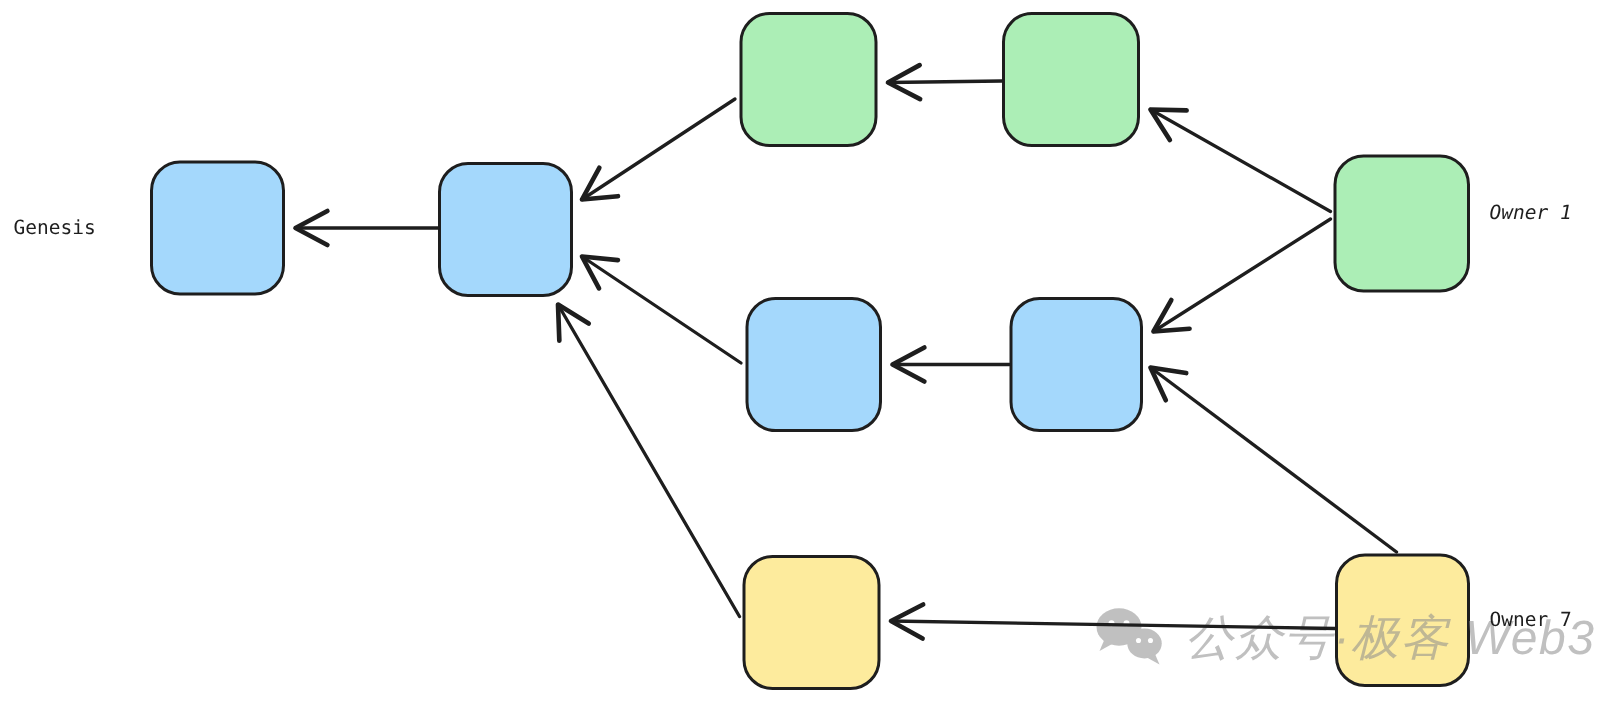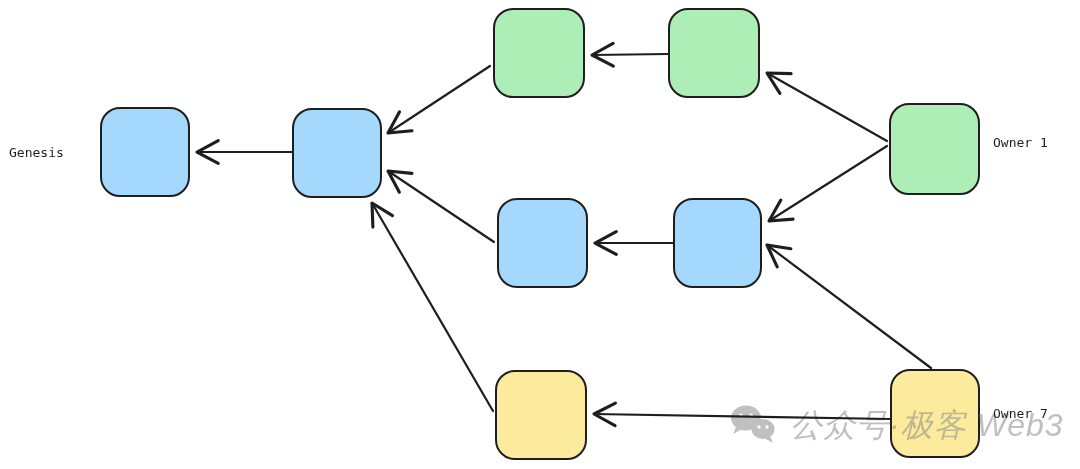--- a/index.html
+++ b/index.html
@@ -32,21 +32,21 @@
   }
   .label {
     position: absolute;
     color: #1e1e1e;
     font-size: 13px;
     line-height: 22px;
     white-space: nowrap;
     z-index: 4;
   }
   .label-genesis { left: 9px;   top: 142px; }
-  .label-owner1  { left: 993px; top: 132px; }
+  .label-owner1  { left: 993px; top: 132px; font-style: italic; }
   .label-owner2  { left: 993px; top: 403px; }
   .watermark {
     position: absolute;
     left: 728px; top: 398px;
     display: flex;
     align-items: center;
     gap: 10px;
     z-index: 2;
     opacity: 0.55;
     font-style: italic;

